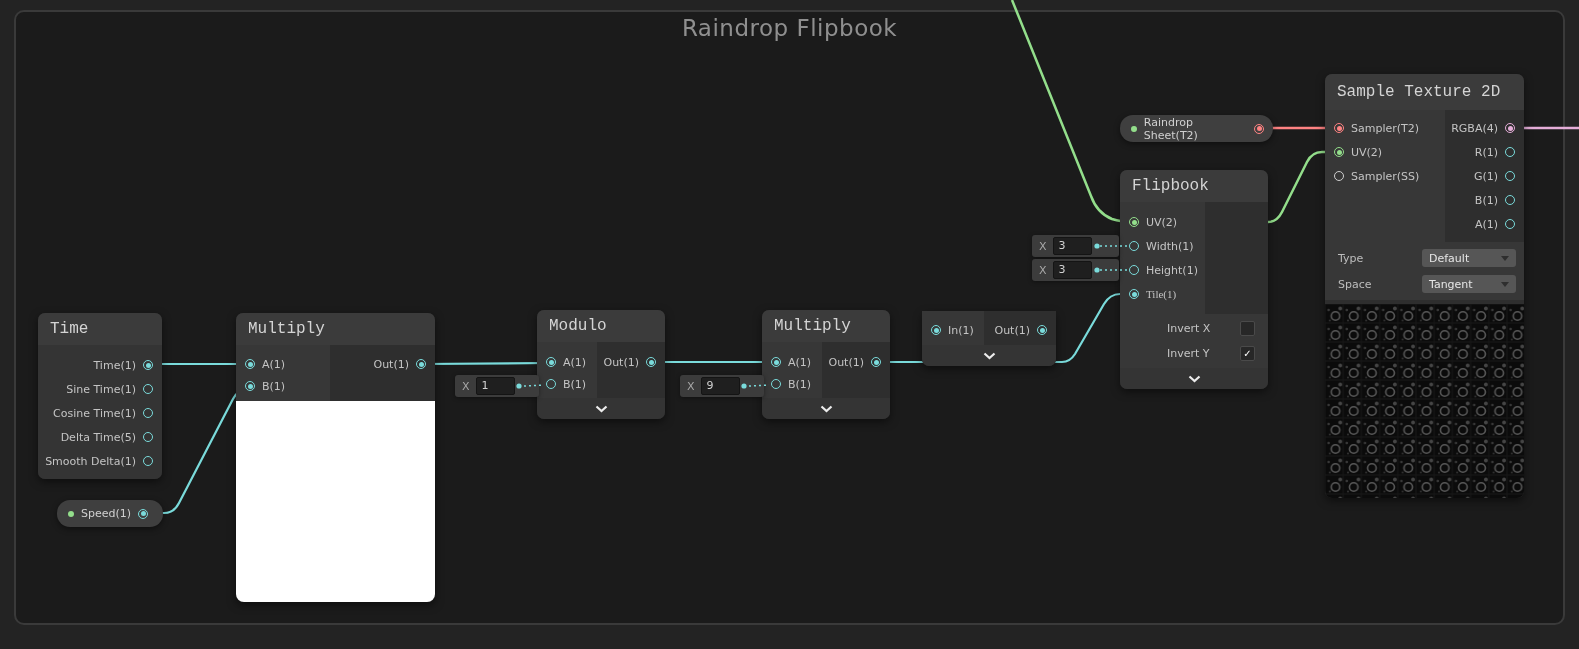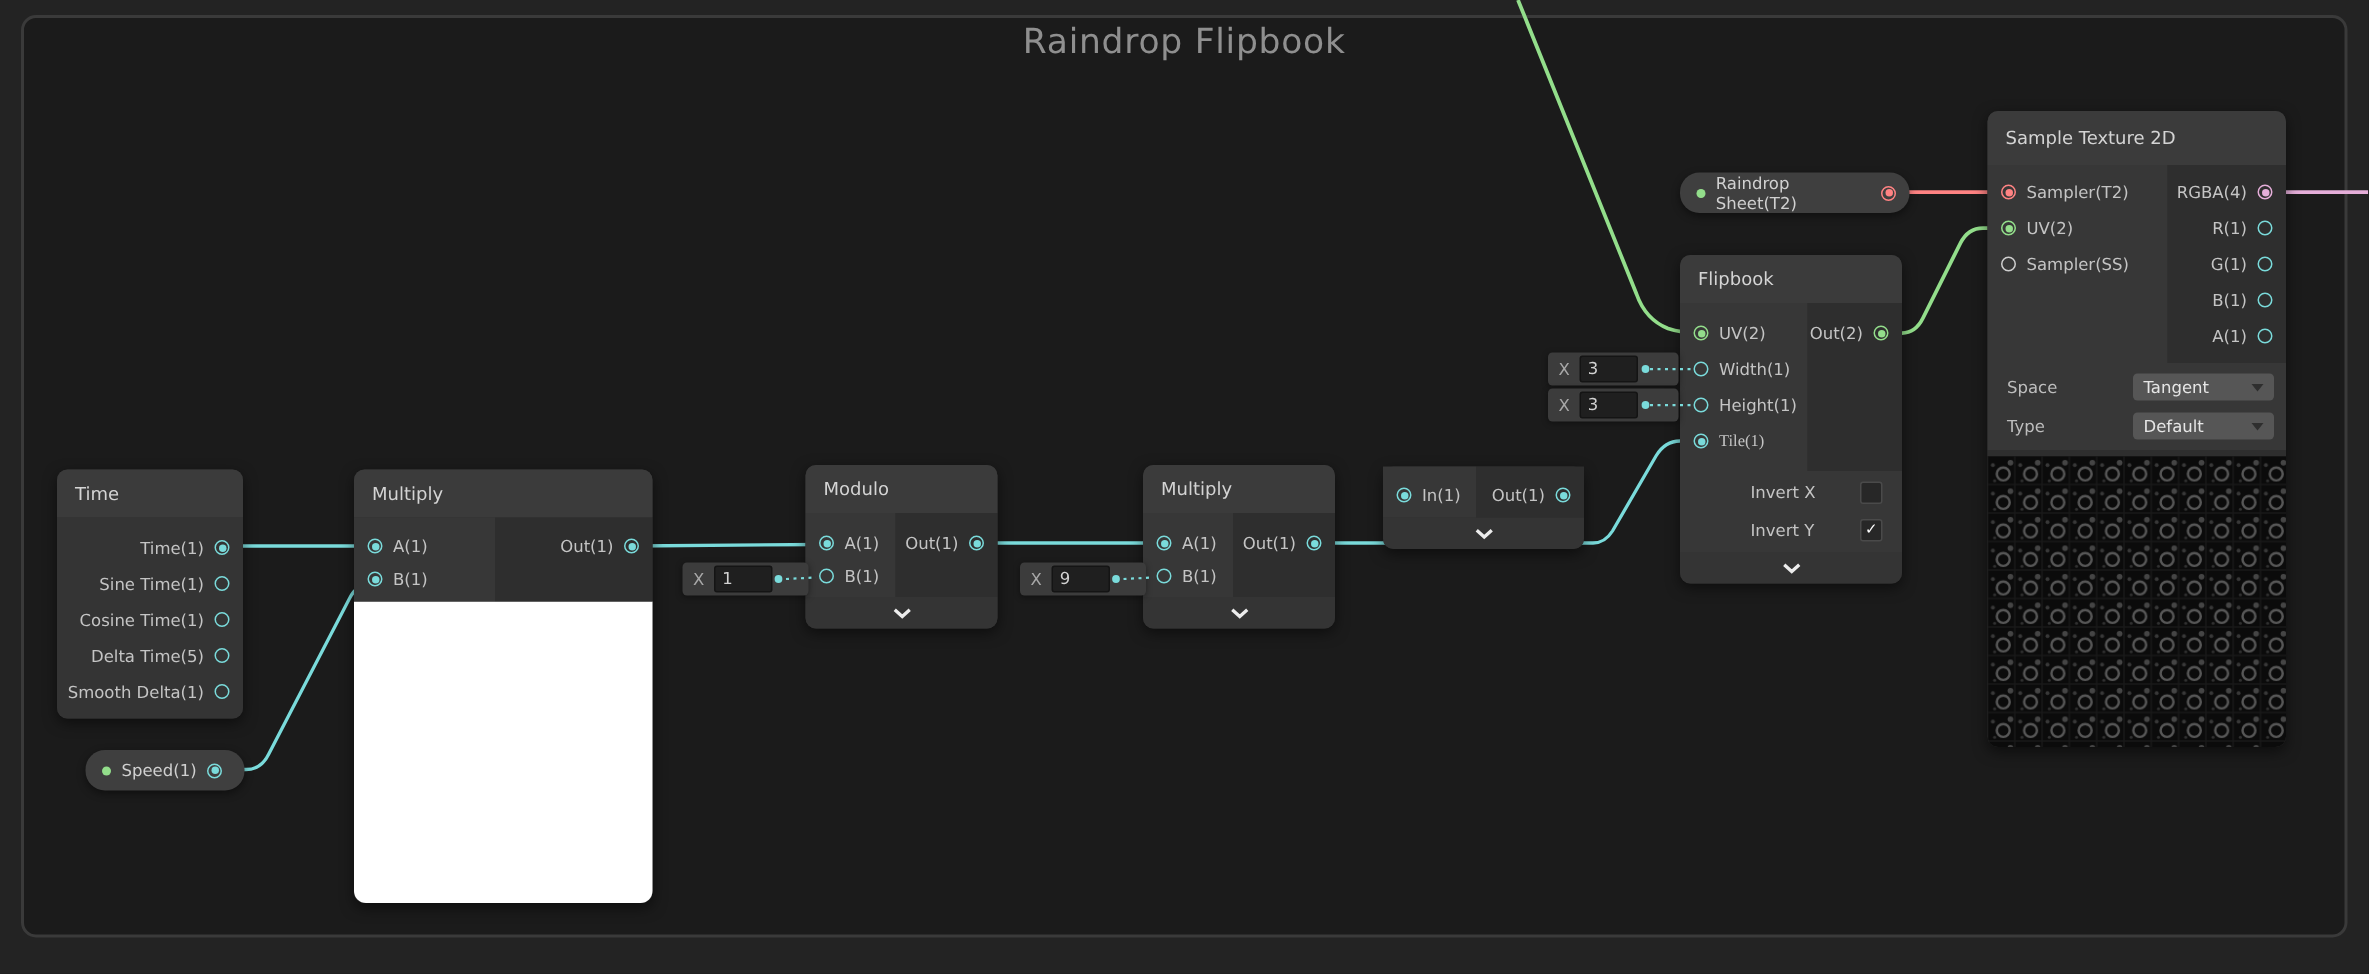--- a/index.html
+++ b/index.html
@@ -8,21 +8,21 @@
     -webkit-font-smoothing:antialiased;color:#c6c6c6;}
   #frame{position:absolute;left:14px;top:10px;width:1547px;height:611px;
     background:var(--frame_bg,#1b1b1b);border:2px solid var(--frame_border,#3a3a3a);border-radius:10px;}
   #graph-title{position:absolute;left:50%;top:15px;transform:translateX(-50%);
     font-size:23px;color:#8f8f8f;letter-spacing:.5px;white-space:nowrap;z-index:4;}
   svg.wires{position:absolute;left:0;top:0;z-index:1;pointer-events:none;}
   svg.wires-top{z-index:3;}
   .node{position:absolute;z-index:2;border-radius:7px;background:#2e2e2e;
     box-shadow:0 3px 9px rgba(0,0,0,.5);font-size:11px;}
   .node-header{background:#3b3b3b;border-radius:7px 7px 0 0;height:32px;display:flex;
-    align-items:center;padding:0 12px;font-size:12px;color:#d4d4d4;}
+    align-items:center;padding:0 12px;font-size:16px;color:#d4d4d4;font-family:Liberation Mono, monospace;}
   .node-body{display:flex;align-items:stretch;}
   .col{padding:8px 0 4px 0;}
   .col.in{background:#373737;}
   .col.out{background:#2e2e2e;margin-left:auto;}
   .prow{display:flex;align-items:center;gap:7px;padding:0 9px;}
   .prow.r{justify-content:flex-end;}
   .plabel{color:#c4c4c4;white-space:nowrap;}
   .port{width:8px;height:8px;border-radius:50%;border:1.5px solid currentColor;
     position:relative;flex:none;background:transparent;}
   .port.connected::after{content:'';position:absolute;inset:1.5px;border-radius:50%;background:currentColor;}
@@ -229,26 +229,20 @@
         </div>
         <div class="prow" style="height:24px;">
           <span class="port c-cyan"></span>
           <span class="plabel">Height(1)</span>
         </div>
         <div class="prow" style="height:24px;font-family:Liberation Serif, serif;">
           <span class="port c-cyan connected"></span>
           <span class="plabel">Tile(1)</span>
         </div>
       </div>
-      <div class="col out" style="width:63px;padding:8px 0;">
-        <div class="prow r" style="height:24px;">
-          <span class="plabel">Out(2)</span>
-          <span class="port c-green connected"></span>
-        </div>
-      </div>
     </div>
     <div class="options">
       <div class="opt-row">
         <span class="plabel">Invert X</span>
         <span class="checkbox"></span>
       </div>
       <div class="opt-row">
         <span class="plabel">Invert Y</span>
         <span class="checkbox checked"></span>
       </div>
@@ -309,30 +303,30 @@
           <span class="port c-cyan"></span>
         </div>
         <div class="prow r" style="height:24px;">
           <span class="plabel">A(1)</span>
           <span class="port c-cyan"></span>
         </div>
       </div>
     </div>
     <div class="options" style="padding:3px 0;">
       <div class="ctrl-row">
+        <span class="plabel">Type</span>
+        <div class="dropdown">
+          <span class="dd-label">Default</span>
+          <span class="dd-arrow"></span>
+        </div>
+      </div>
+      <div class="ctrl-row">
         <span class="plabel">Space</span>
         <div class="dropdown">
           <span class="dd-label">Tangent</span>
-          <span class="dd-arrow"></span>
-        </div>
-      </div>
-      <div class="ctrl-row">
-        <span class="plabel">Type</span>
-        <div class="dropdown">
-          <span class="dd-label">Default</span>
           <span class="dd-arrow"></span>
         </div>
       </div>
     </div>
     <div style="height:4px;background:#2e2e2e;"></div>
     <svg class="tex-preview" width="199" height="194">
       <defs>
         <pattern id="drops" width="18.2" height="19" patternUnits="userSpaceOnUse">
           <rect width="18.2" height="19" fill="#0b0b0b" stroke="#181818" stroke-width="1"></rect>
           <circle cx="10.5" cy="12" r="4.3" fill="none" stroke="#575757" stroke-width="1.6"></circle>

